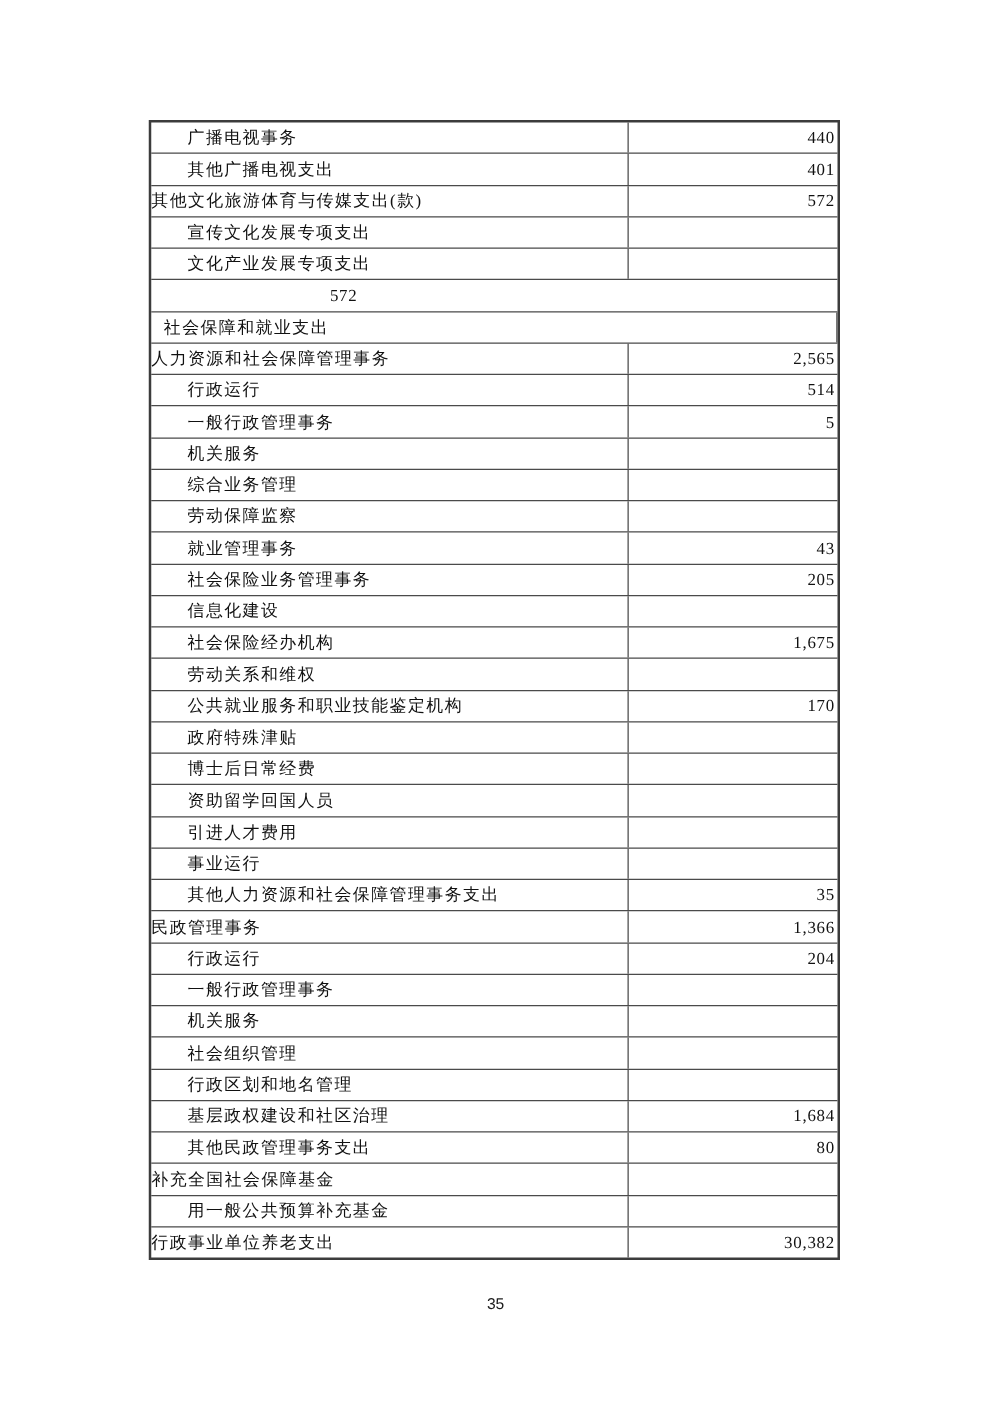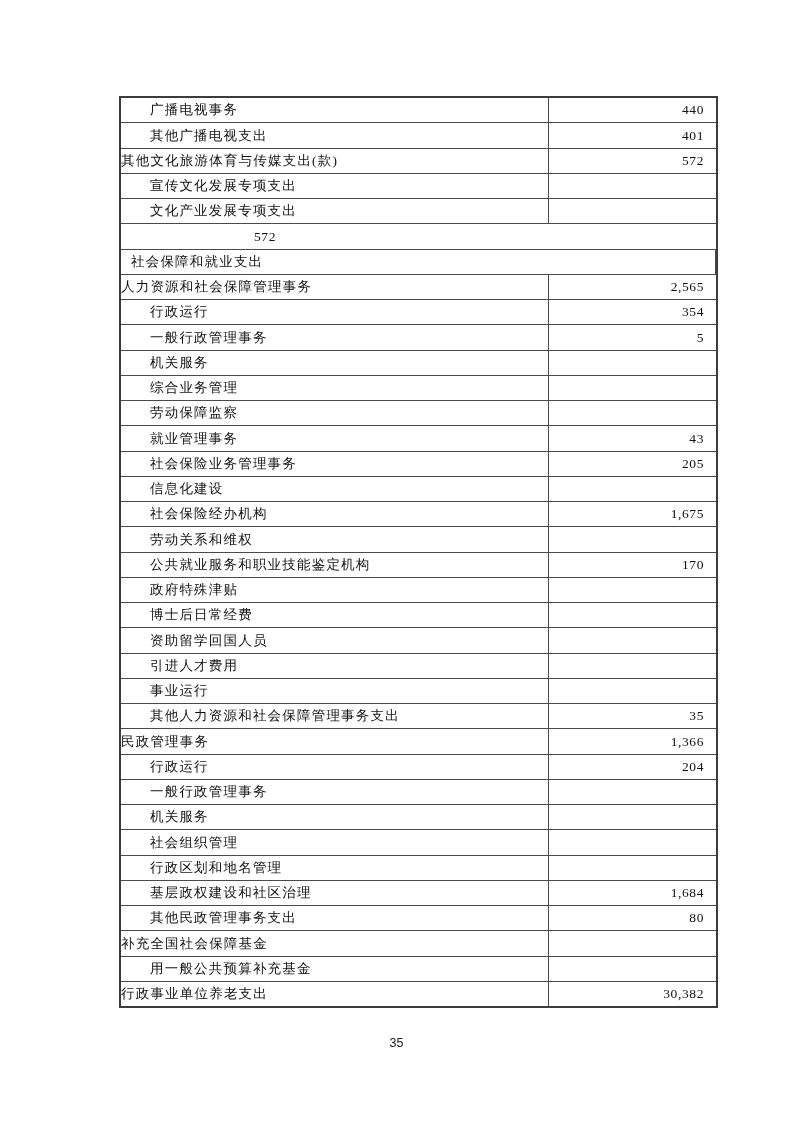--- a/index.html
+++ b/index.html
@@ -19,21 +19,21 @@
     left: 0;
     top: 0;
     width: 793px;
     height: 1122px;
     background: #ffffff;
   }
   .budget-table {
     position: absolute;
     left: 119px;
     top: 96px;
-    width: 599px;
+    width: 553px;
     height: 912px;
     box-sizing: border-box;
     border: 2px solid #3c3c3c;
     display: flex;
     flex-direction: column;
     background: #ffffff;
   }
   .row {
     flex: 1 1 0;
     display: flex;
@@ -56,21 +56,21 @@
   }
   .cell.label {
     flex: 1 1 auto;
     border-right: 1px solid #4a4a4a;
     letter-spacing: 1.2px;
   }
   .cell.value {
     width: 167px;
     flex: 0 0 167px;
     justify-content: flex-end;
-    padding-right: 12px;
+    padding-right: 2px;
     letter-spacing: 0.6px;
   }
   .indent-0 { padding-left: 10px; }
   .indent-1 { }
   .indent-2 { padding-left: 29px; }
   .page-number {
     position: absolute;
     left: 0;
     top: 1036px;
     width: 793px;
@@ -110,21 +110,21 @@
       </div>
       <div class="row">
         <div class="cell label indent-0">社会保障和就业支出</div>
       </div>
       <div class="row">
         <div class="cell label indent-1">人力资源和社会保障管理事务</div>
         <div class="cell value">2,565</div>
       </div>
       <div class="row">
         <div class="cell label indent-2">行政运行</div>
-        <div class="cell value">354</div>
+        <div class="cell value">514</div>
       </div>
       <div class="row">
         <div class="cell label indent-2">一般行政管理事务</div>
         <div class="cell value">5</div>
       </div>
       <div class="row">
         <div class="cell label indent-2">机关服务</div>
         <div class="cell value"></div>
       </div>
       <div class="row">

